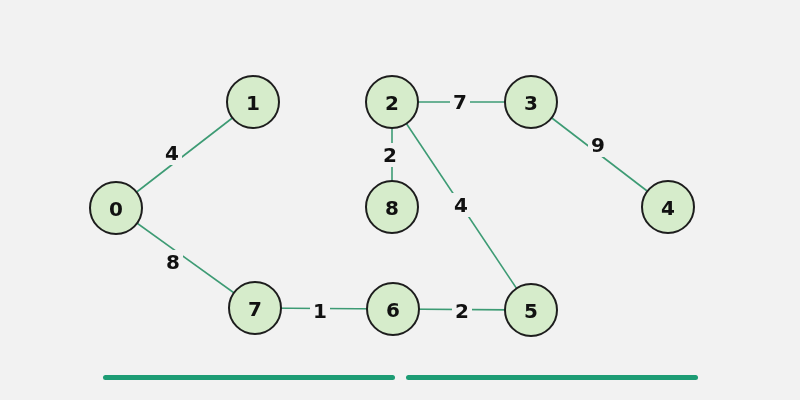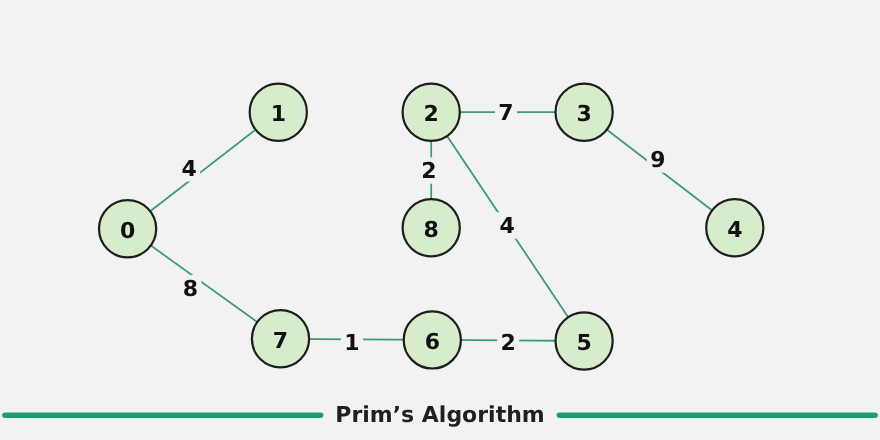--- a/index.html
+++ b/index.html
@@ -79,16 +79,15 @@
       <circle cx="255" cy="308" r="26" fill="#d6eccb" stroke="#1d1d1d" stroke-width="2"></circle>
       <text x="255" y="309" text-anchor="middle" dominant-baseline="central" fill="#111111" font-size="20" font-weight="bold">7</text>
       <circle cx="393" cy="309" r="26" fill="#d6eccb" stroke="#1d1d1d" stroke-width="2"></circle>
       <text x="393" y="310" text-anchor="middle" dominant-baseline="central" fill="#111111" font-size="20" font-weight="bold">6</text>
       <circle cx="531" cy="310" r="26" fill="#d6eccb" stroke="#1d1d1d" stroke-width="2"></circle>
       <text x="531" y="311" text-anchor="middle" dominant-baseline="central" fill="#111111" font-size="20" font-weight="bold">5</text>
     </svg>
 
   <div class="footer">
     <div class="footer-line" style="background: rgb(29, 156, 116);"></div>
-    <div class="footer-title" style="color: rgb(30, 31, 33);">Prim’s Algorithm</div>
     <div class="footer-line" style="background: rgb(29, 156, 116);"></div>
   </div>
 </div>
 
 </body></html>

